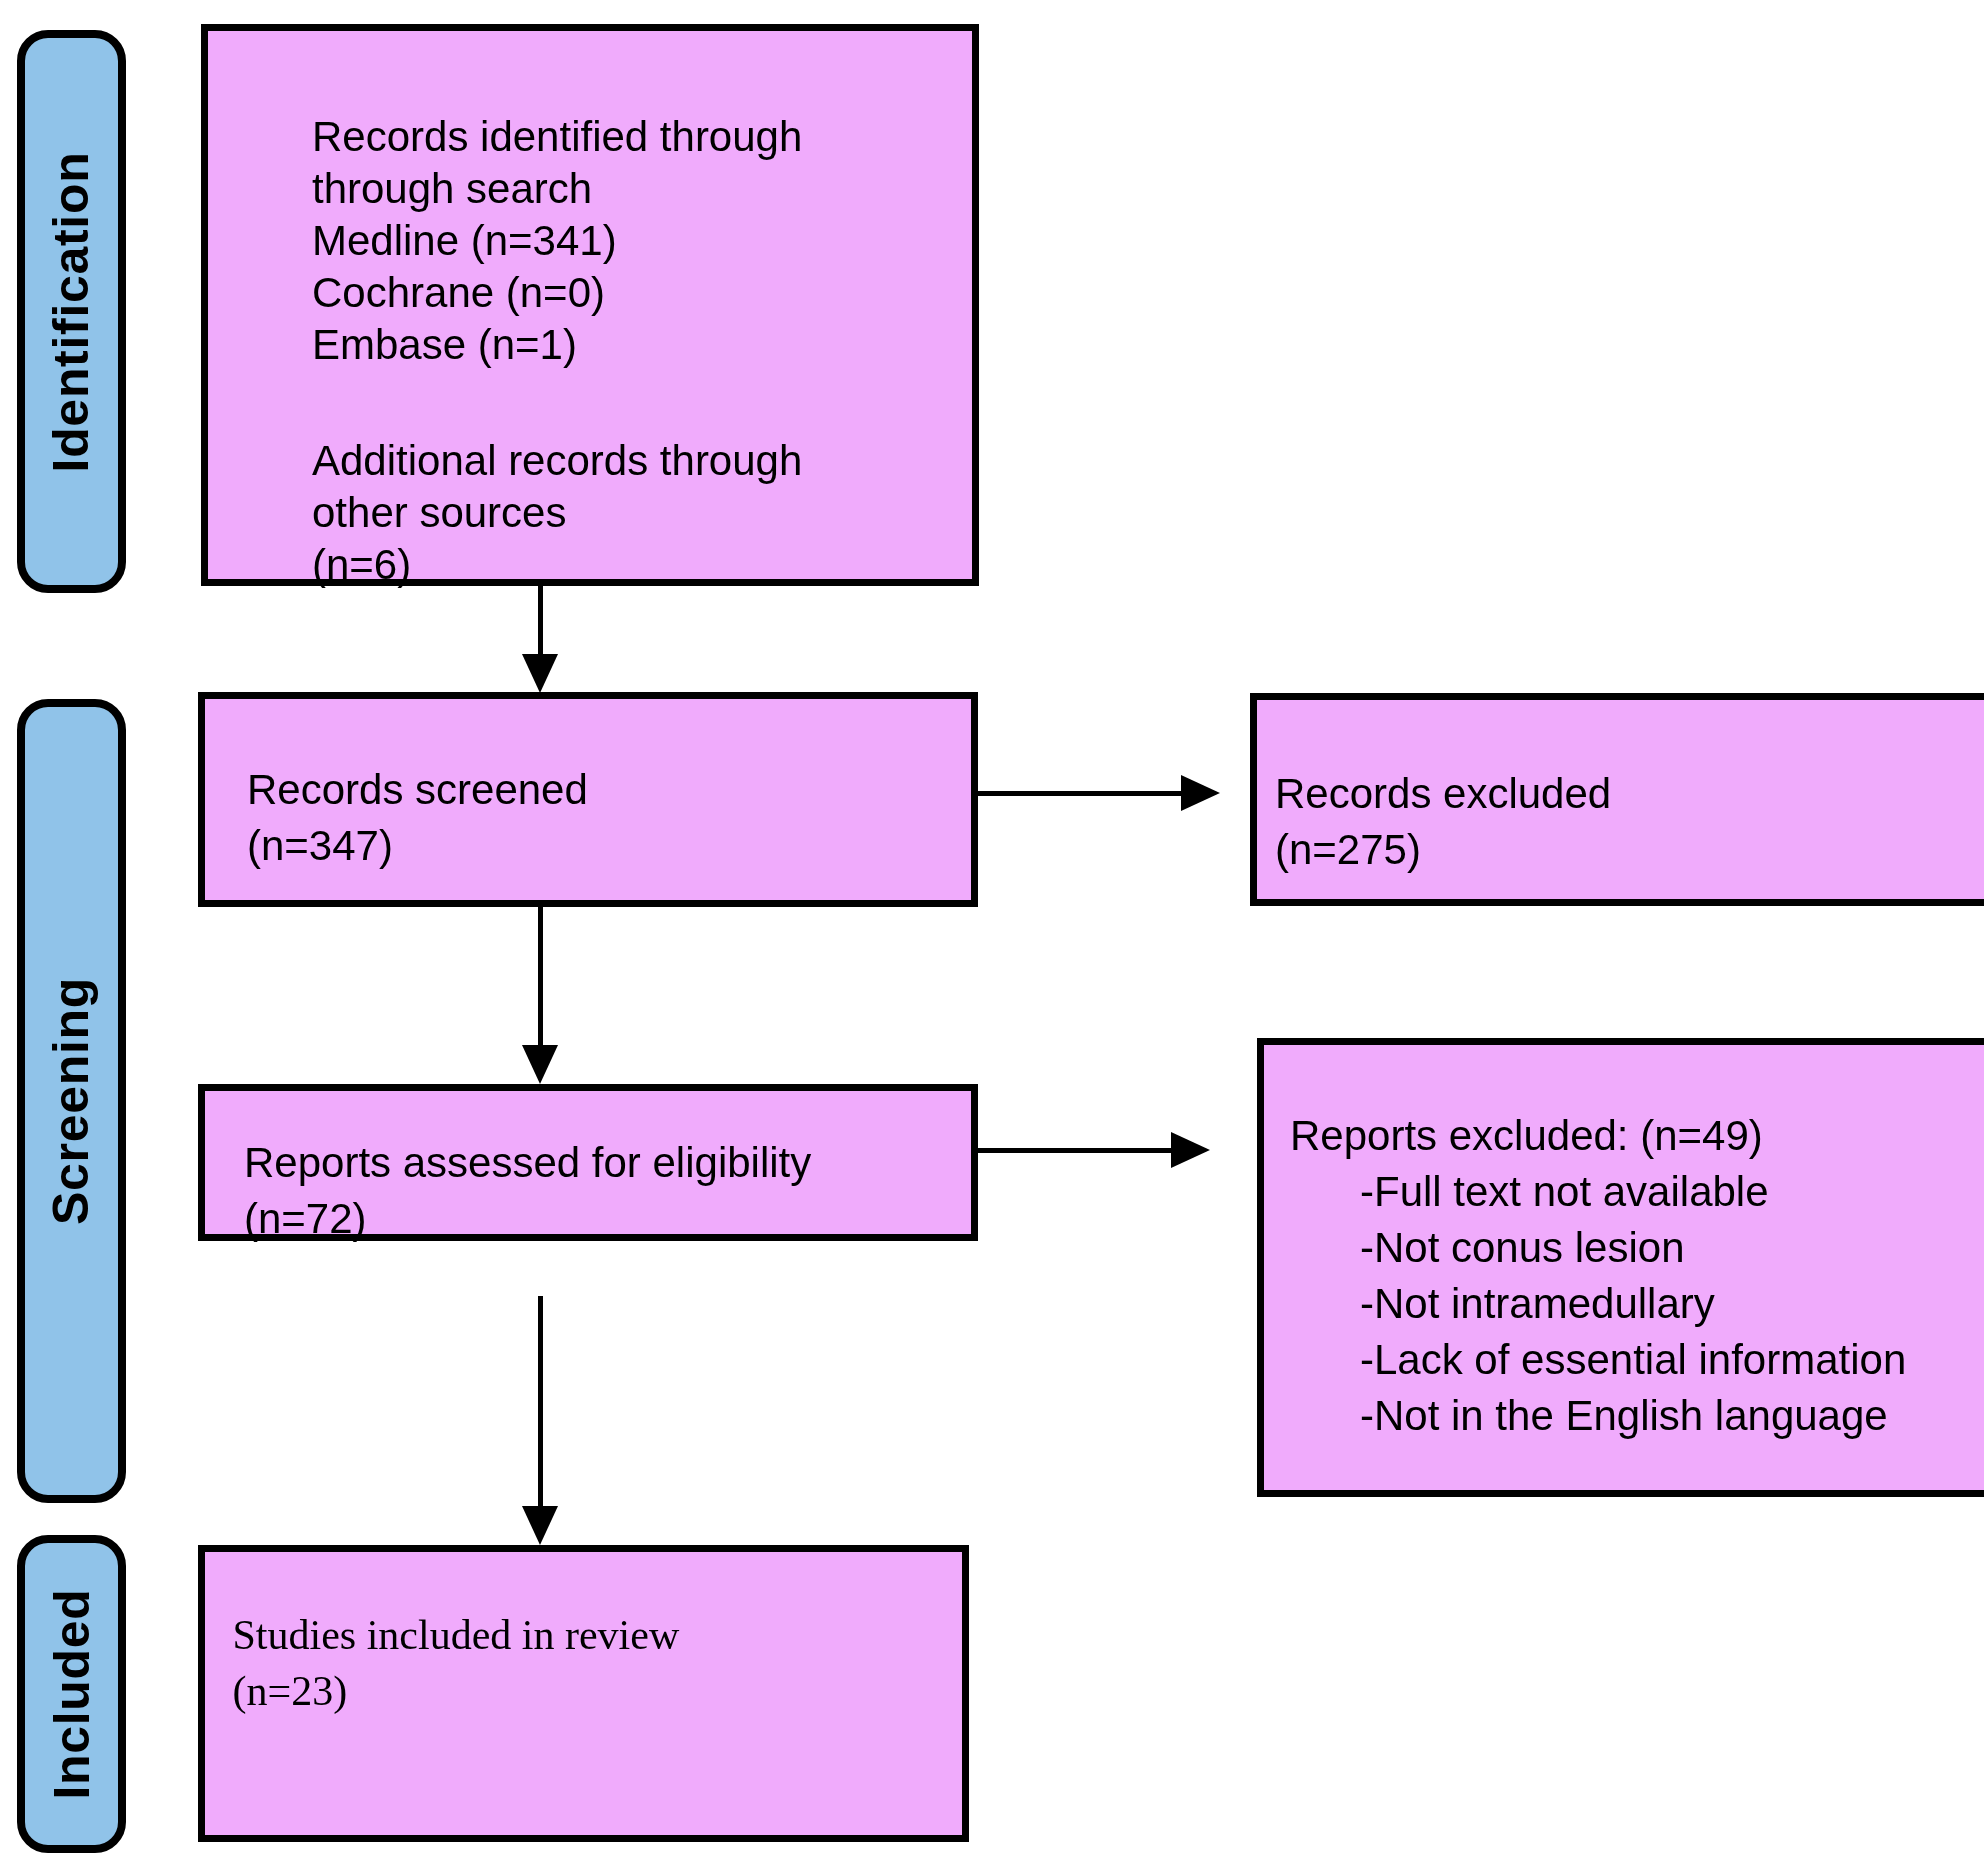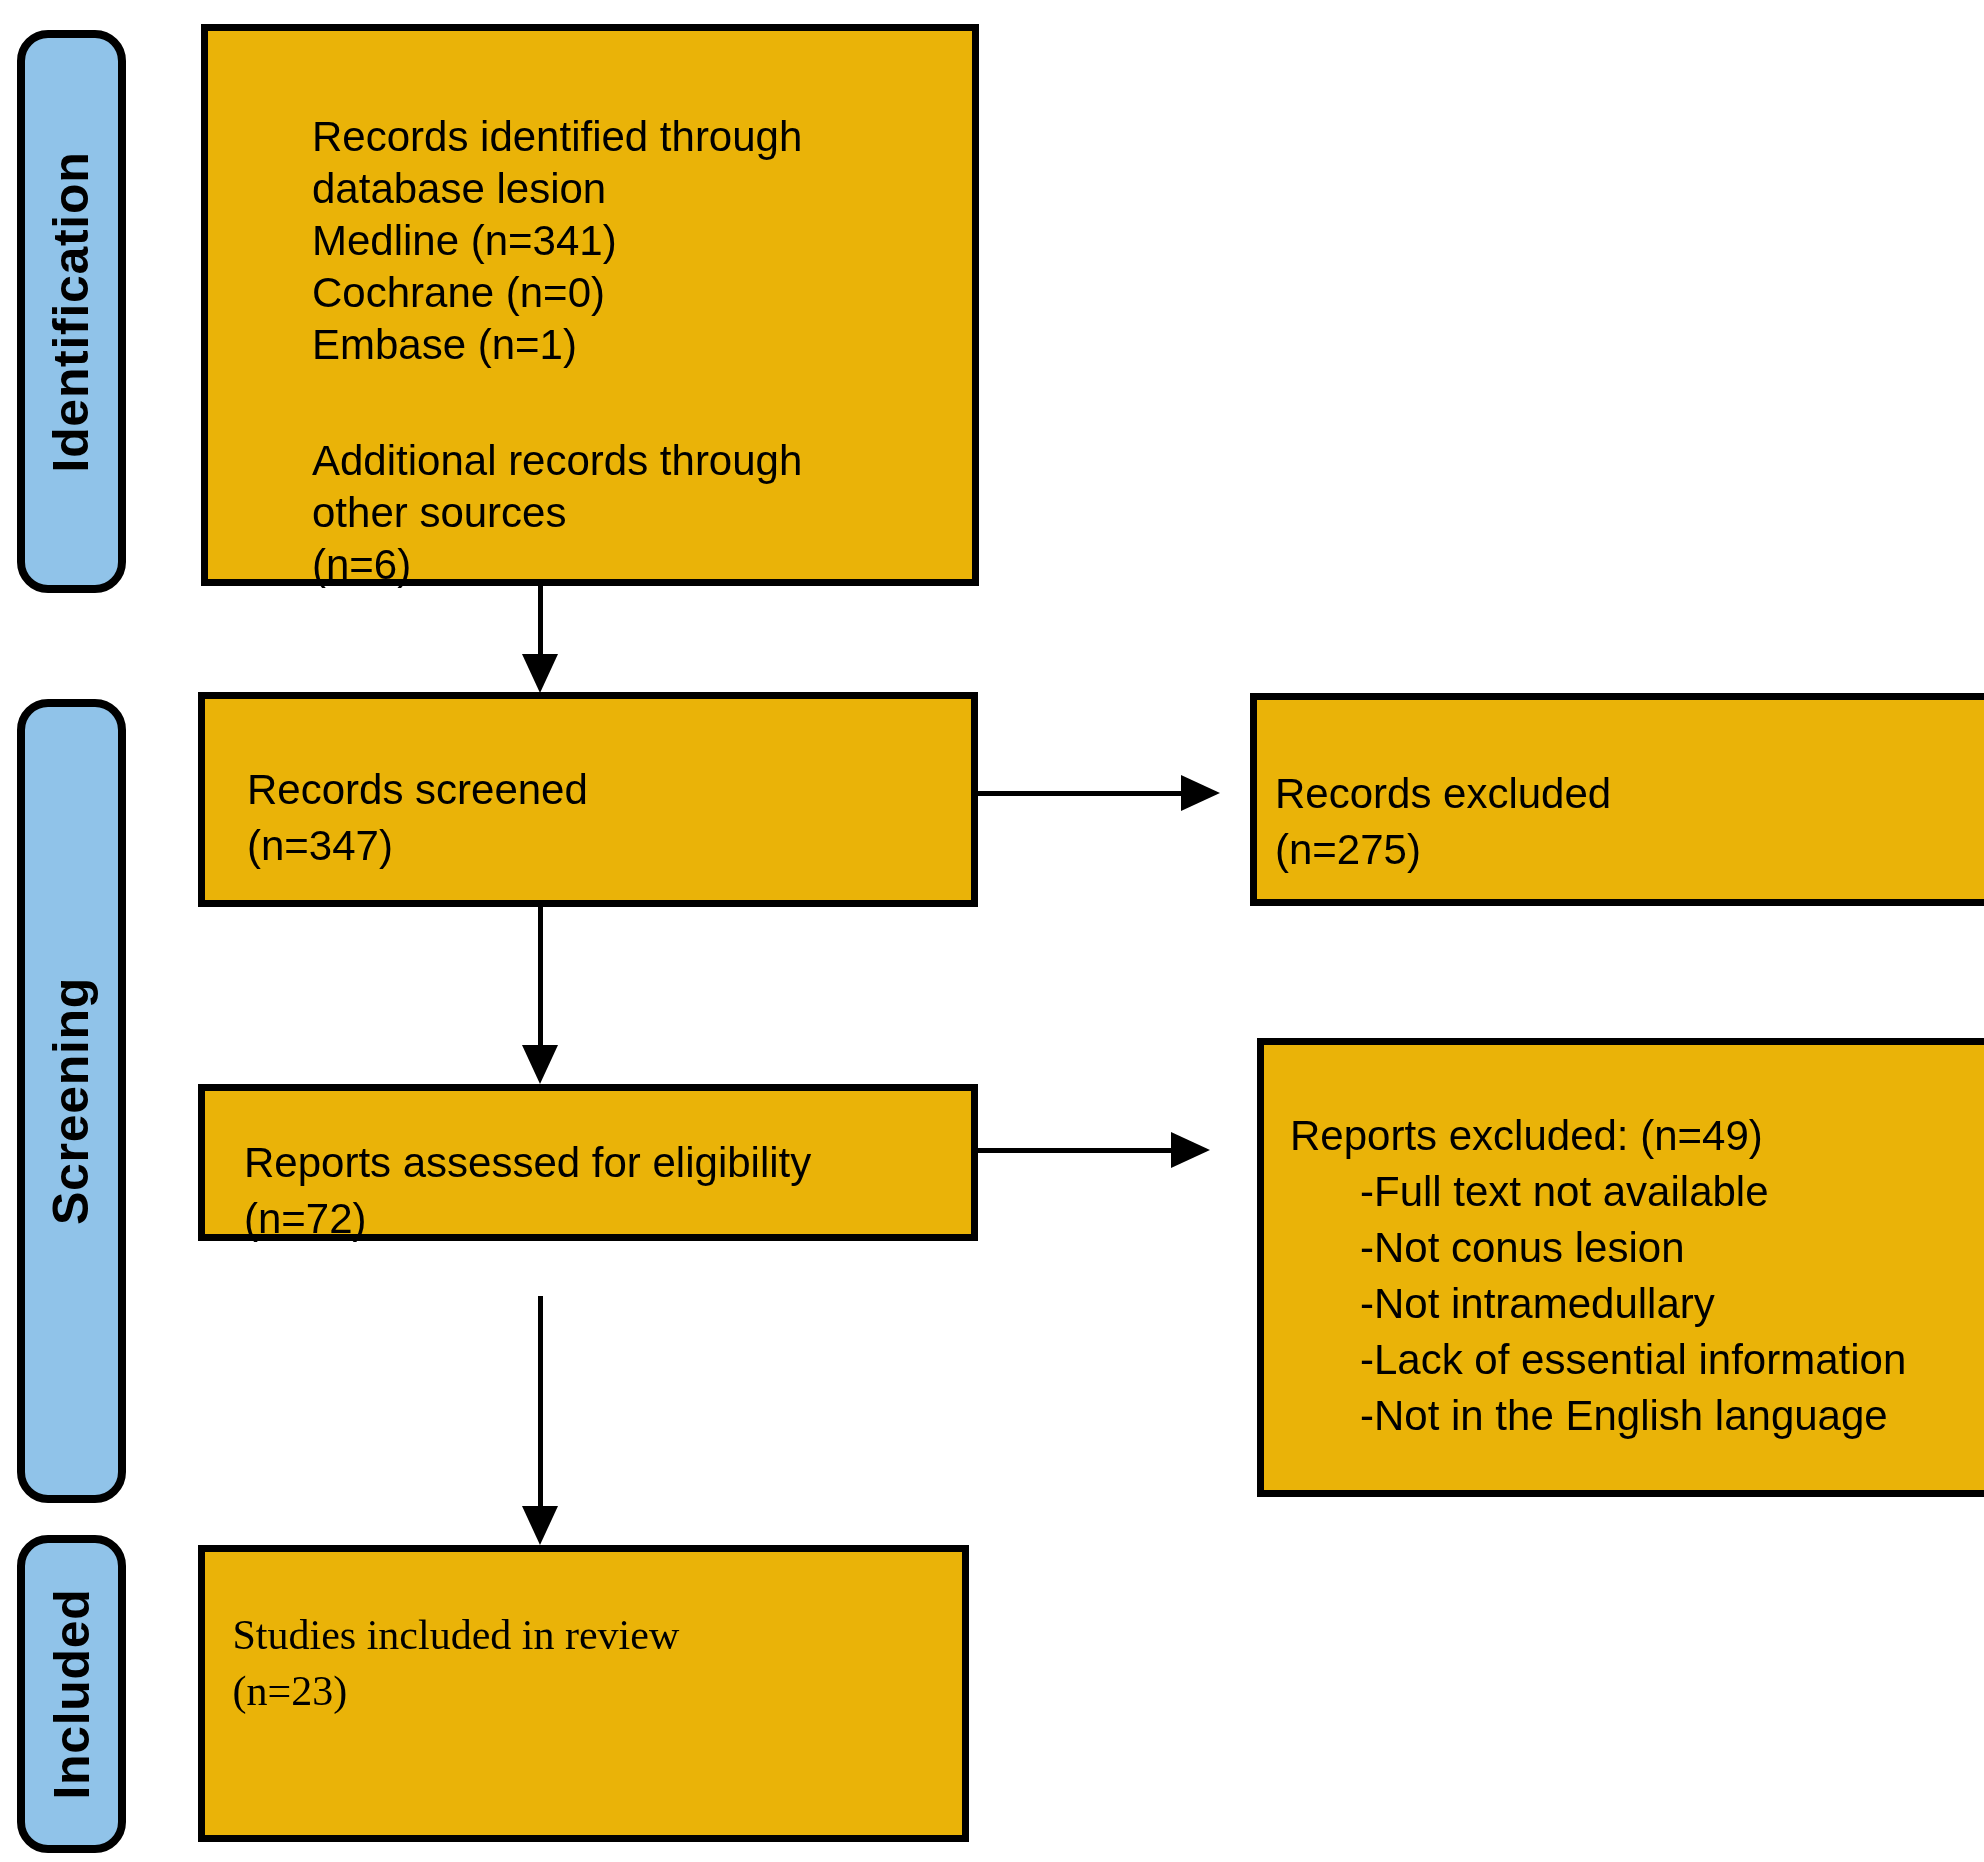--- a/index.html
+++ b/index.html
@@ -30,21 +30,21 @@
   .pill-label {
     transform: rotate(-90deg);
     white-space: nowrap;
     font-size: 50px;
     font-weight: bold;
     letter-spacing: 0.7px;
   }
   
   .box {
     position: absolute;
-    background: #eab308;
+    background: #f0abfc;
     border: 7.4px solid #000000;
     box-sizing: border-box;
   }
   .line {
     font-size: 42px;
     line-height: 56px;
     white-space: nowrap;
   }
   .box-identified .line { line-height: 52px; }
   .spacer-blank { height: 64px; }
@@ -85,21 +85,21 @@
   </div>
   <div class="pill" style="left: 17px; top: 699px; width: 109px; height: 804px; background: rgb(144, 195, 233);">
     <span class="pill-label">Screening</span>
   </div>
   <div class="pill" style="left: 17px; top: 1535px; width: 109px; height: 318px; background: rgb(144, 195, 233);">
     <span class="pill-label">Included</span>
   </div>
 
   <div class="box box-identified" style="left:201px; top:23.5px; width:778px; height:562px; padding:80px 13.4px 0 104px;">
     <div class="line">Records identified through</div>
-    <div class="line">database lesion</div>
+    <div class="line">through search</div>
     <div class="line">Medline (n=341)</div>
     <div class="line">Cochrane (n=0)</div>
     <div class="line">Embase (n=1)</div>
     <div class="spacer-blank"></div>
     <div class="line">Additional records through</div>
     <div class="line">other sources</div>
     <div class="line">(n=6)</div>
   </div>
 
   <div class="vline" style="left:538px; top:584px; height:77px;"></div>

